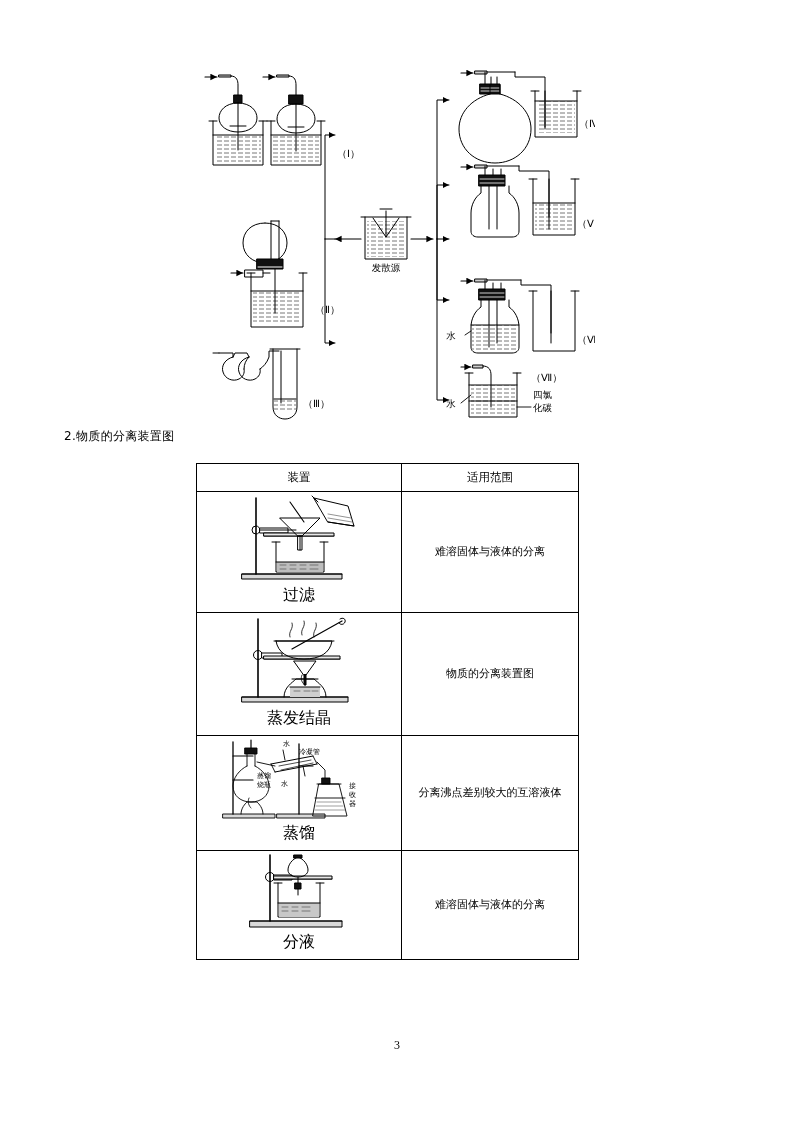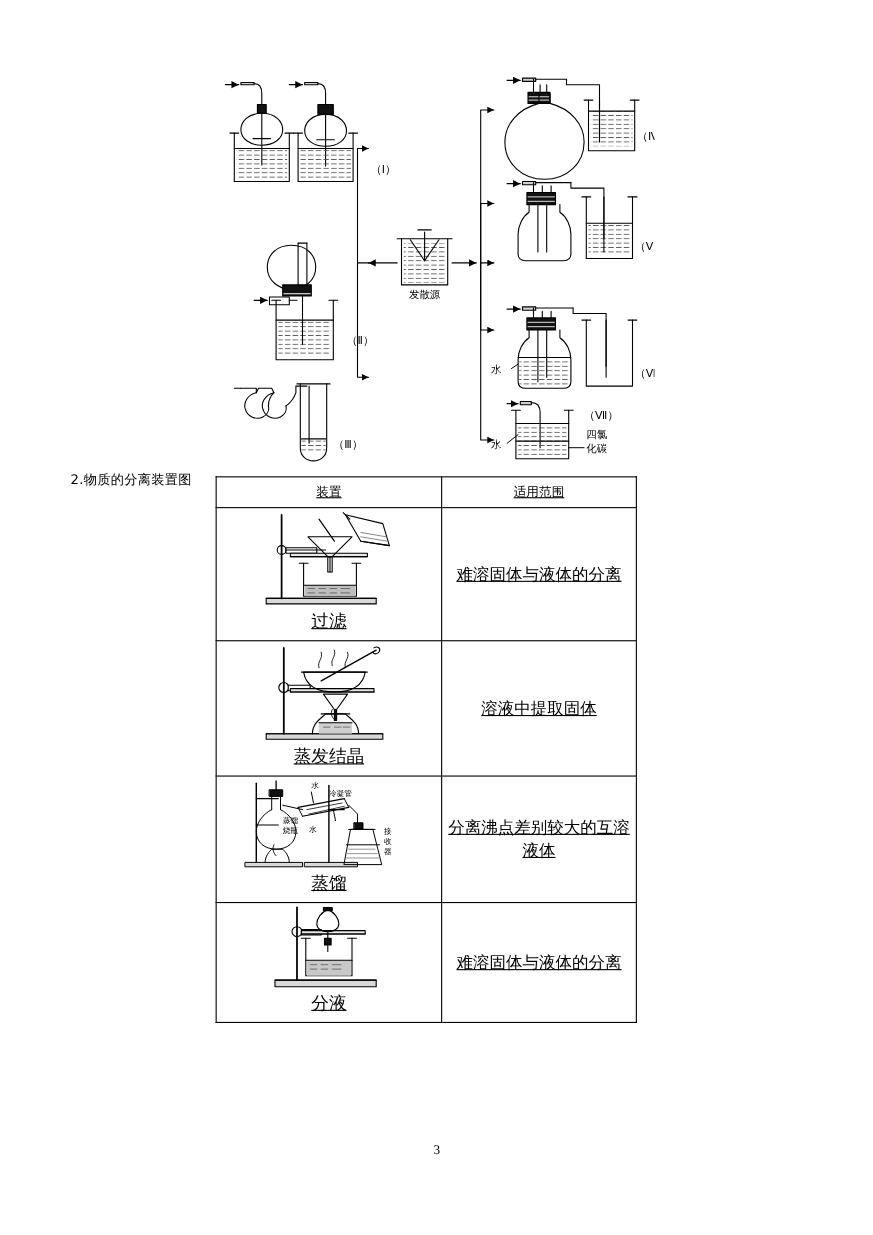--- a/index.html
+++ b/index.html
@@ -40,42 +40,41 @@
     font-size: 12px;
     font-family: "DejaVu Sans", "Liberation Sans", sans-serif;
     letter-spacing: 0.3px;
     white-space: nowrap;
   }
 
   
   .app-table {
     position: absolute;
     left: 196px;
-    top: 433px;
+    top: 463px;
     width: 382px;
     border-collapse: collapse;
     table-layout: fixed;
-    text-decoration: underline;
   }
   .app-table td, .app-table th {
     border: 1px solid #000;
     padding: 0;
     vertical-align: middle;
     text-align: center;
   }
   .app-table .col-dev { width: 205px; }
   .app-table .col-use { width: 177px; }
   .app-table thead th {
     height: 27px;
     font-weight: normal;
     font-size: 11.5px;
     font-family: "DejaVu Sans", "Liberation Sans", sans-serif;
   }
   .use-cell {
-    font-size: 15px;
+    font-size: 11px;
     font-family: "DejaVu Sans", "Liberation Sans", sans-serif;
     line-height: 1.4;
     padding: 0 6px;
   }
   .dev-cell {
     position: relative;
   }
   .dev-art {
     display: flex;
     align-items: flex-end;
@@ -408,21 +407,21 @@
                 <path d="M68,66 L94,66"></path>
                 <rect x="66" y="74" width="30" height="10" fill="#cfcfcf" stroke="none"></rect>
                 <path d="M66,74 L96,74"></path>
                 <path d="M70,78 L76,78 M80,78 L86,78 M88,78 L94,78" stroke="#555" stroke-width="0.7"></path>
                 <path d="M78,62 C76,66 78,70 81,72" stroke-width="0.8"></path>
               </g>
             </svg>
           </div>
           <div class="dev-caption">蒸发结晶</div>
         </td>
-        <td class="use-cell">溶液中提取固体</td>
+        <td class="use-cell">物质的分离装置图</td>
       </tr>
 
       <tr class="row-dist">
         <td class="dev-cell">
           <div class="dev-art">
             <svg width="172" height="86" viewBox="0 0 172 86" xmlns="http://www.w3.org/2000/svg">
               <g stroke="#000" fill="none" stroke-width="0.9" stroke-linecap="round" stroke-linejoin="round">
 
                 <path d="M10,78 L62,78 L62,82 L10,82 Z" fill="#d9d9d9"></path>
                 <path d="M20,6 L20,78" stroke-width="1.3"></path>

